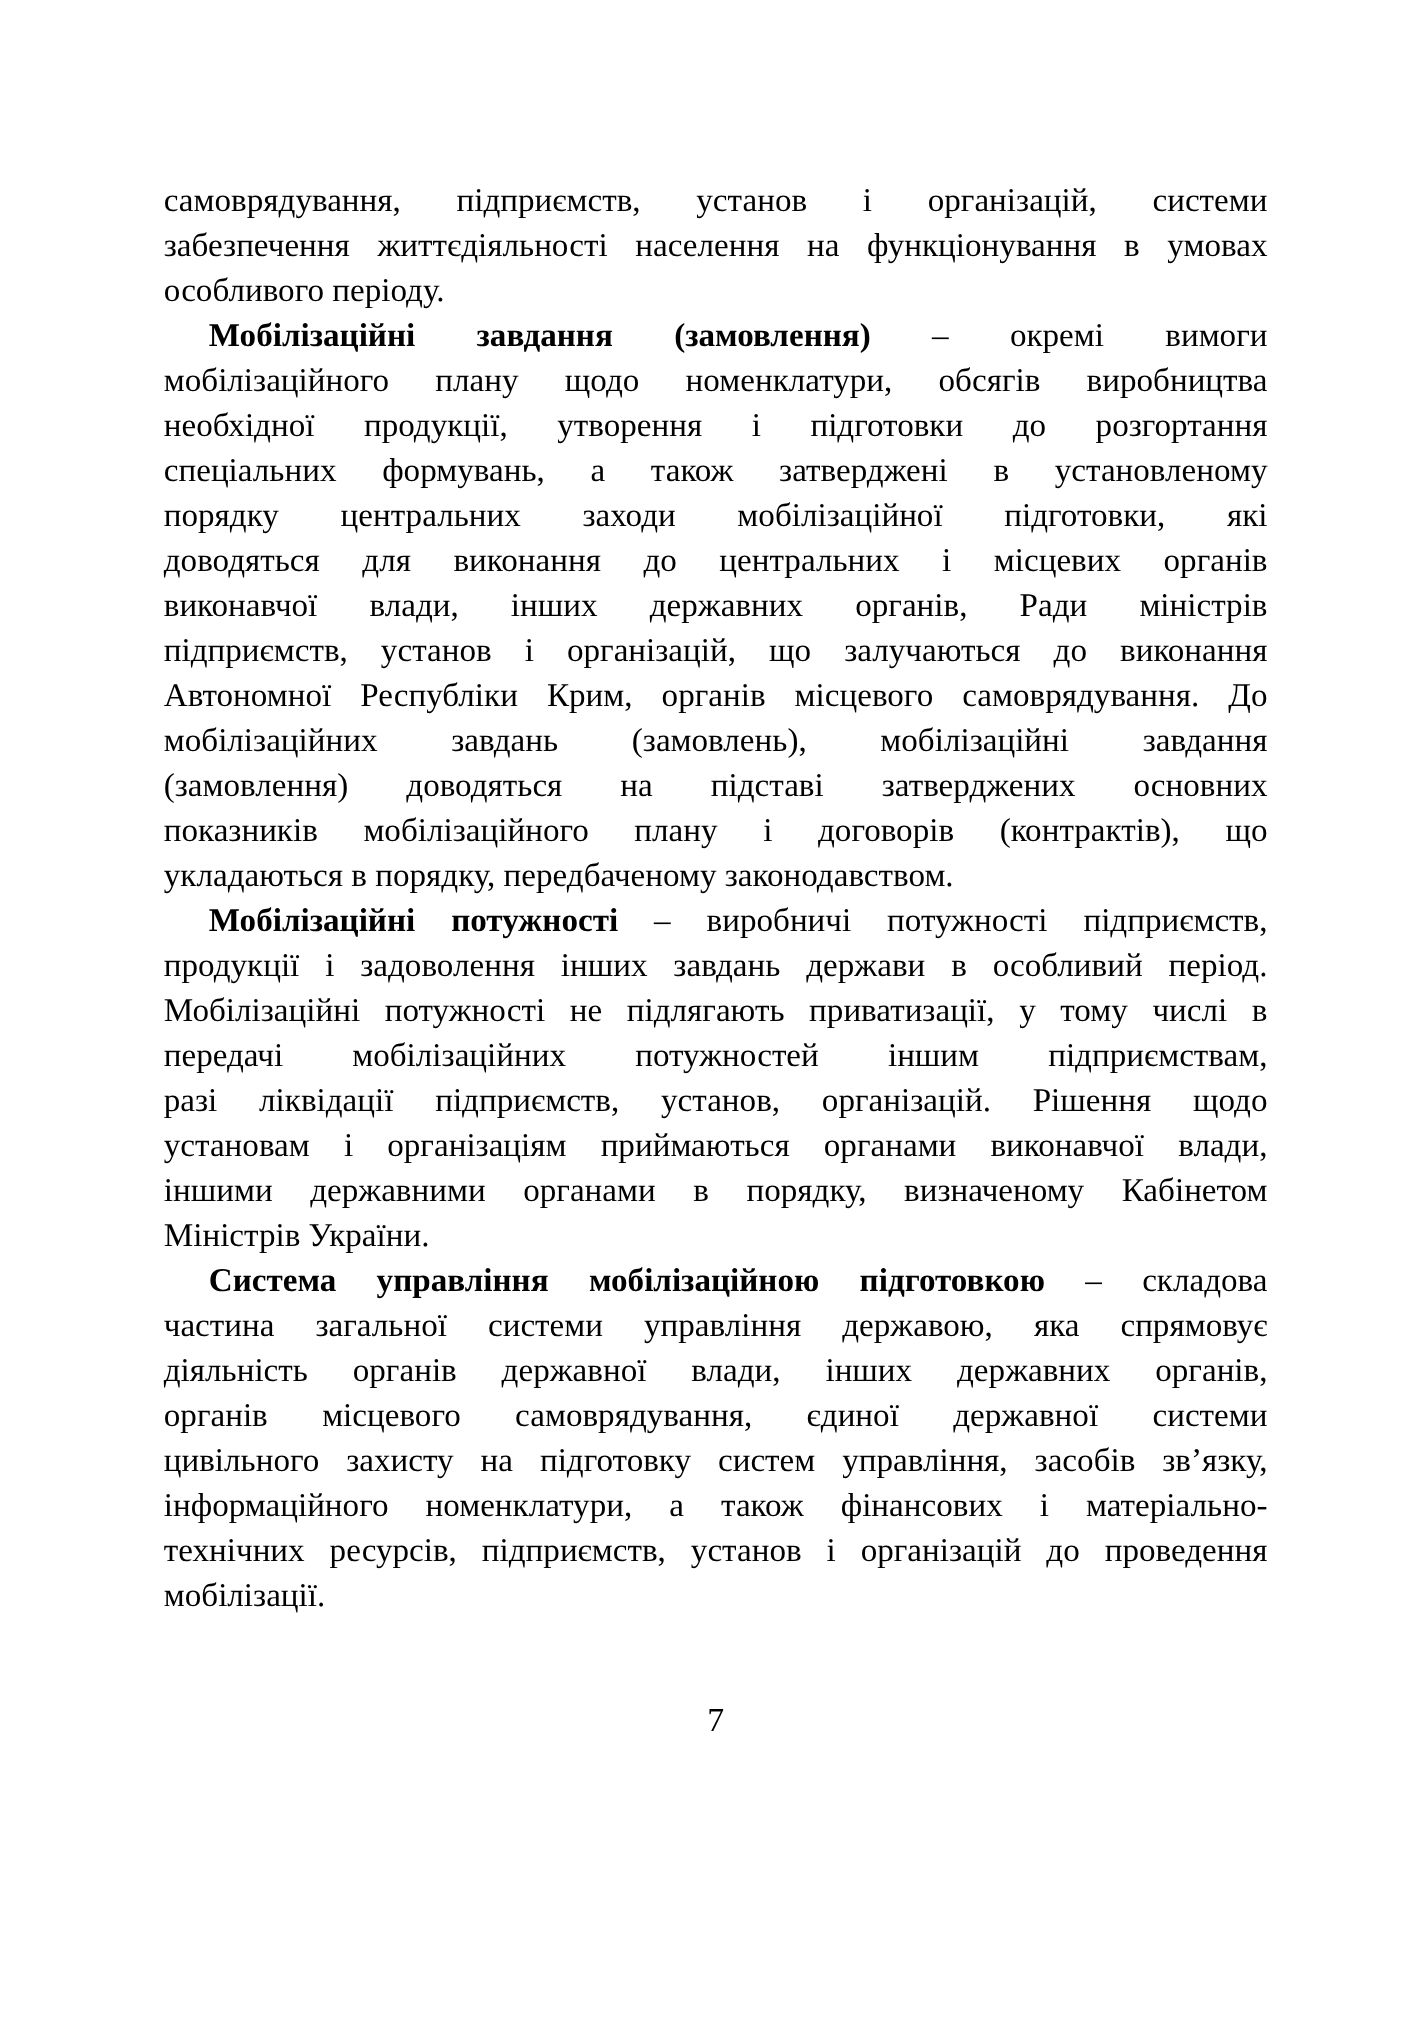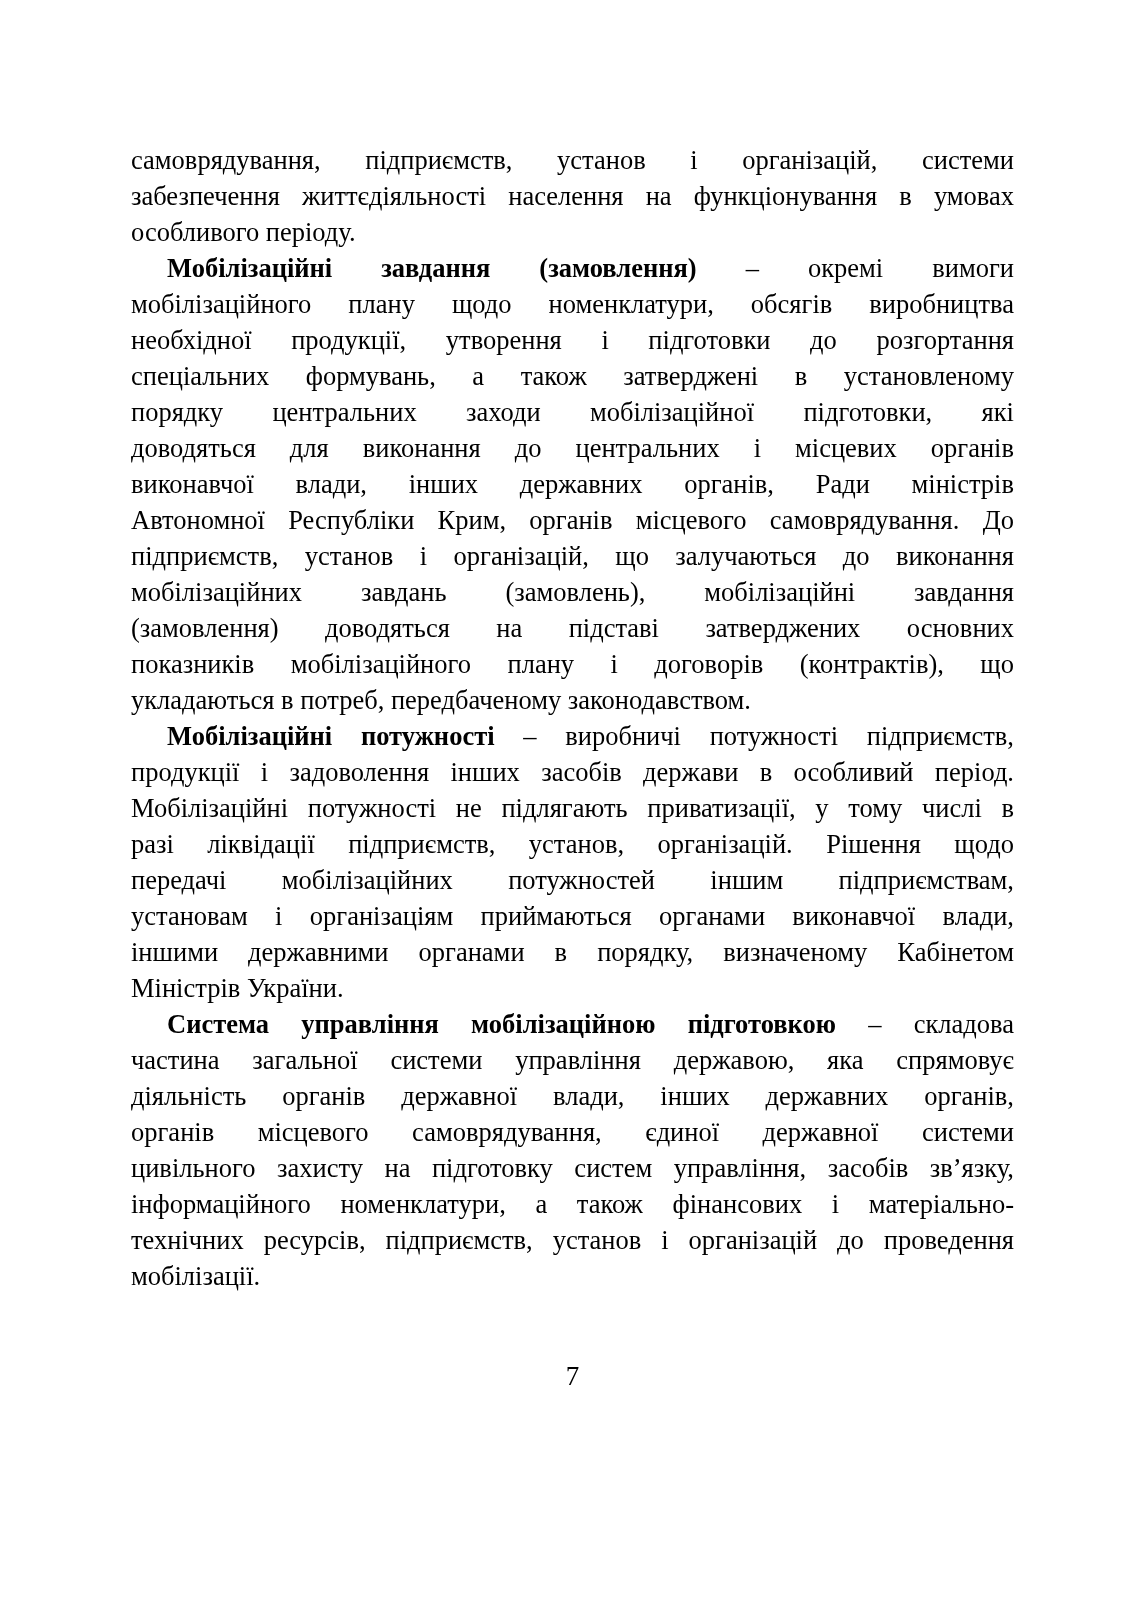--- a/index.html
+++ b/index.html
@@ -64,33 +64,33 @@
         <div class="line last">особливого періоду.</div>
       </div>
       <div class="para">
         <div class="line indent"><b>Мобілізаційні завдання (замовлення)</b> – окремі вимоги</div>
         <div class="line">мобілізаційного плану щодо номенклатури, обсягів виробництва</div>
         <div class="line">необхідної продукції, утворення і підготовки до розгортання</div>
         <div class="line">спеціальних формувань, а також затверджені в установленому</div>
         <div class="line">порядку центральних заходи мобілізаційної підготовки, які</div>
         <div class="line">доводяться для виконання до центральних і місцевих органів</div>
         <div class="line">виконавчої влади, інших державних органів, Ради міністрів</div>
+        <div class="line">підприємств, установ і організацій, що залучаються до виконання</div>
         <div class="line">Автономної Республіки Крим, органів місцевого самоврядування. До</div>
-        <div class="line">підприємств, установ і організацій, що залучаються до виконання</div>
         <div class="line">мобілізаційних завдань (замовлень), мобілізаційні завдання</div>
         <div class="line">(замовлення) доводяться на підставі затверджених основних</div>
         <div class="line">показників мобілізаційного плану і договорів (контрактів), що</div>
-        <div class="line last">укладаються в потреб, передбаченому законодавством.</div>
+        <div class="line last">укладаються в порядку, передбаченому законодавством.</div>
       </div>
       <div class="para">
         <div class="line indent"><b>Мобілізаційні потужності</b> – виробничі потужності підприємств,</div>
-        <div class="line">продукції і задоволення інших засобів держави в особливий період.</div>
+        <div class="line">продукції і задоволення інших завдань держави в особливий період.</div>
         <div class="line">Мобілізаційні потужності не підлягають приватизації, у тому числі в</div>
+        <div class="line">передачі мобілізаційних потужностей іншим підприємствам,</div>
         <div class="line">разі ліквідації підприємств, установ, організацій. Рішення щодо</div>
-        <div class="line">передачі мобілізаційних потужностей іншим підприємствам,</div>
         <div class="line">установам і організаціям приймаються органами виконавчої влади,</div>
         <div class="line">іншими державними органами в порядку, визначеному Кабінетом</div>
         <div class="line last">Міністрів України.</div>
       </div>
       <div class="para">
         <div class="line indent"><b>Система управління мобілізаційною підготовкою</b> – складова</div>
         <div class="line">частина загальної системи управління державою, яка спрямовує</div>
         <div class="line">діяльність органів державної влади, інших державних органів,</div>
         <div class="line">органів місцевого самоврядування, єдиної державної системи</div>
         <div class="line">цивільного захисту на підготовку систем управління, засобів зв’язку,</div>

